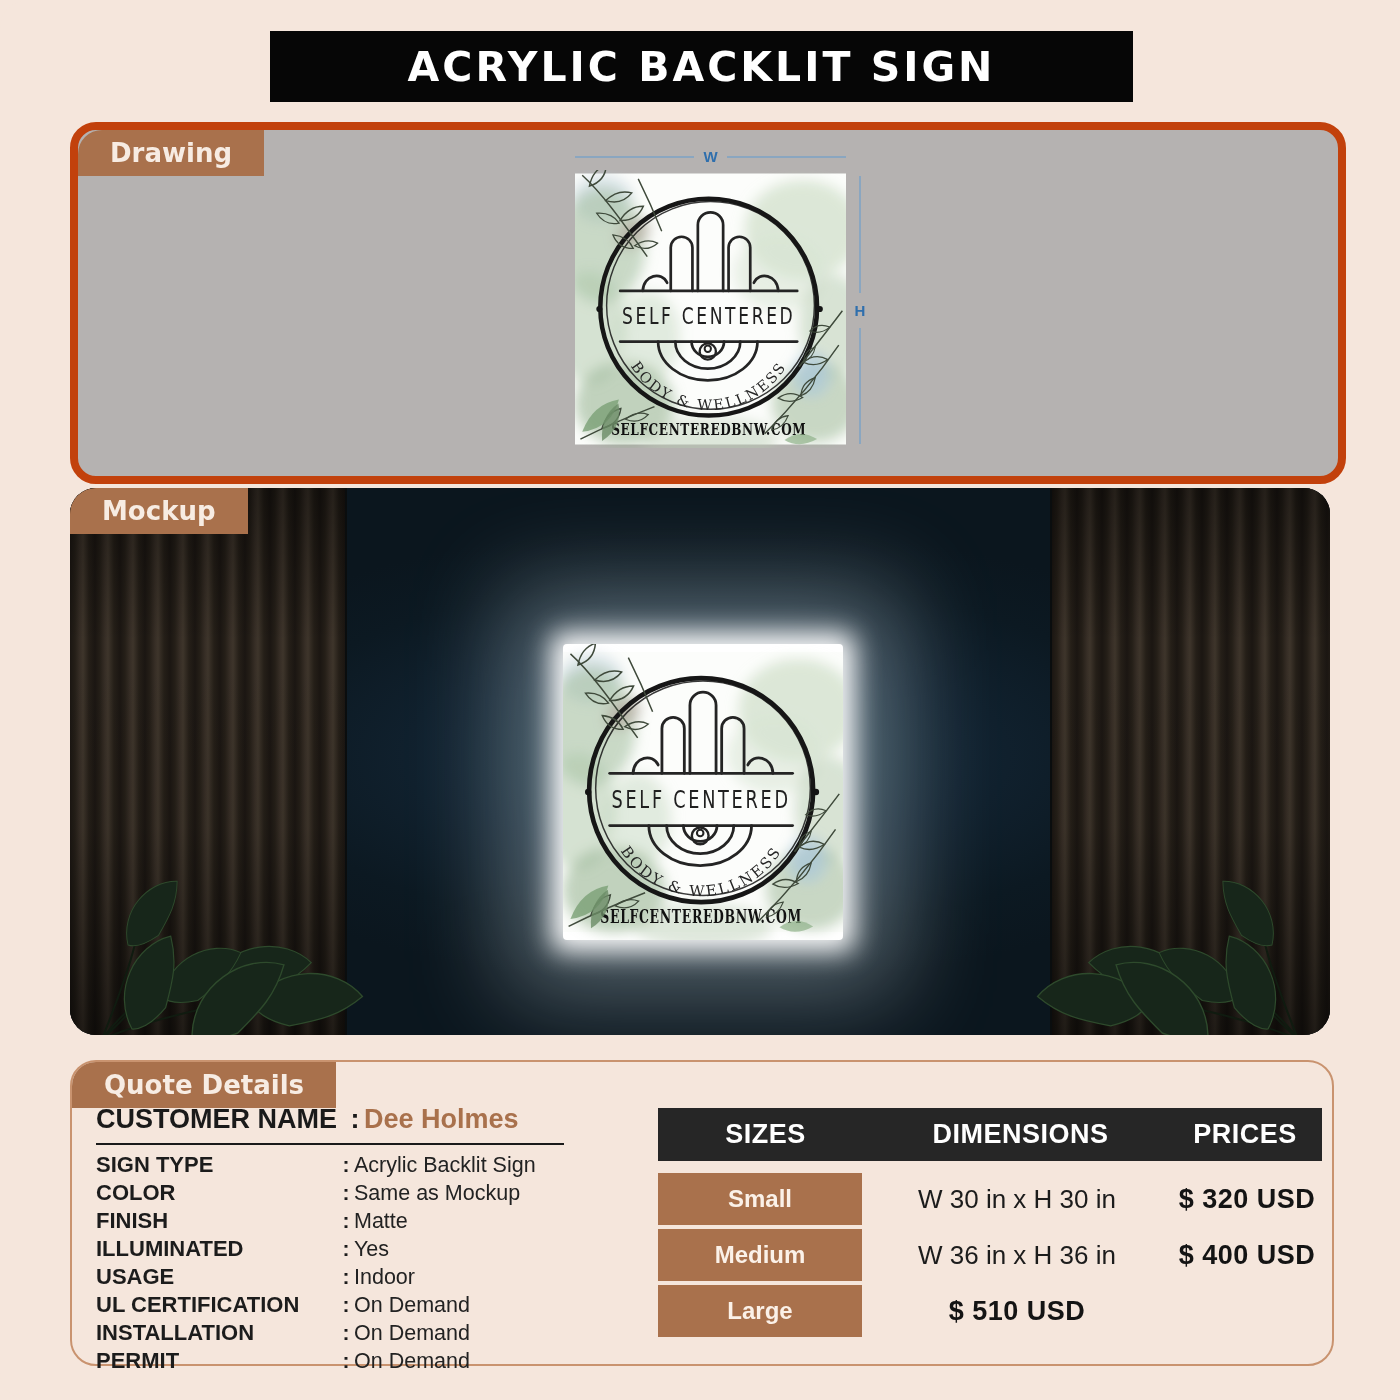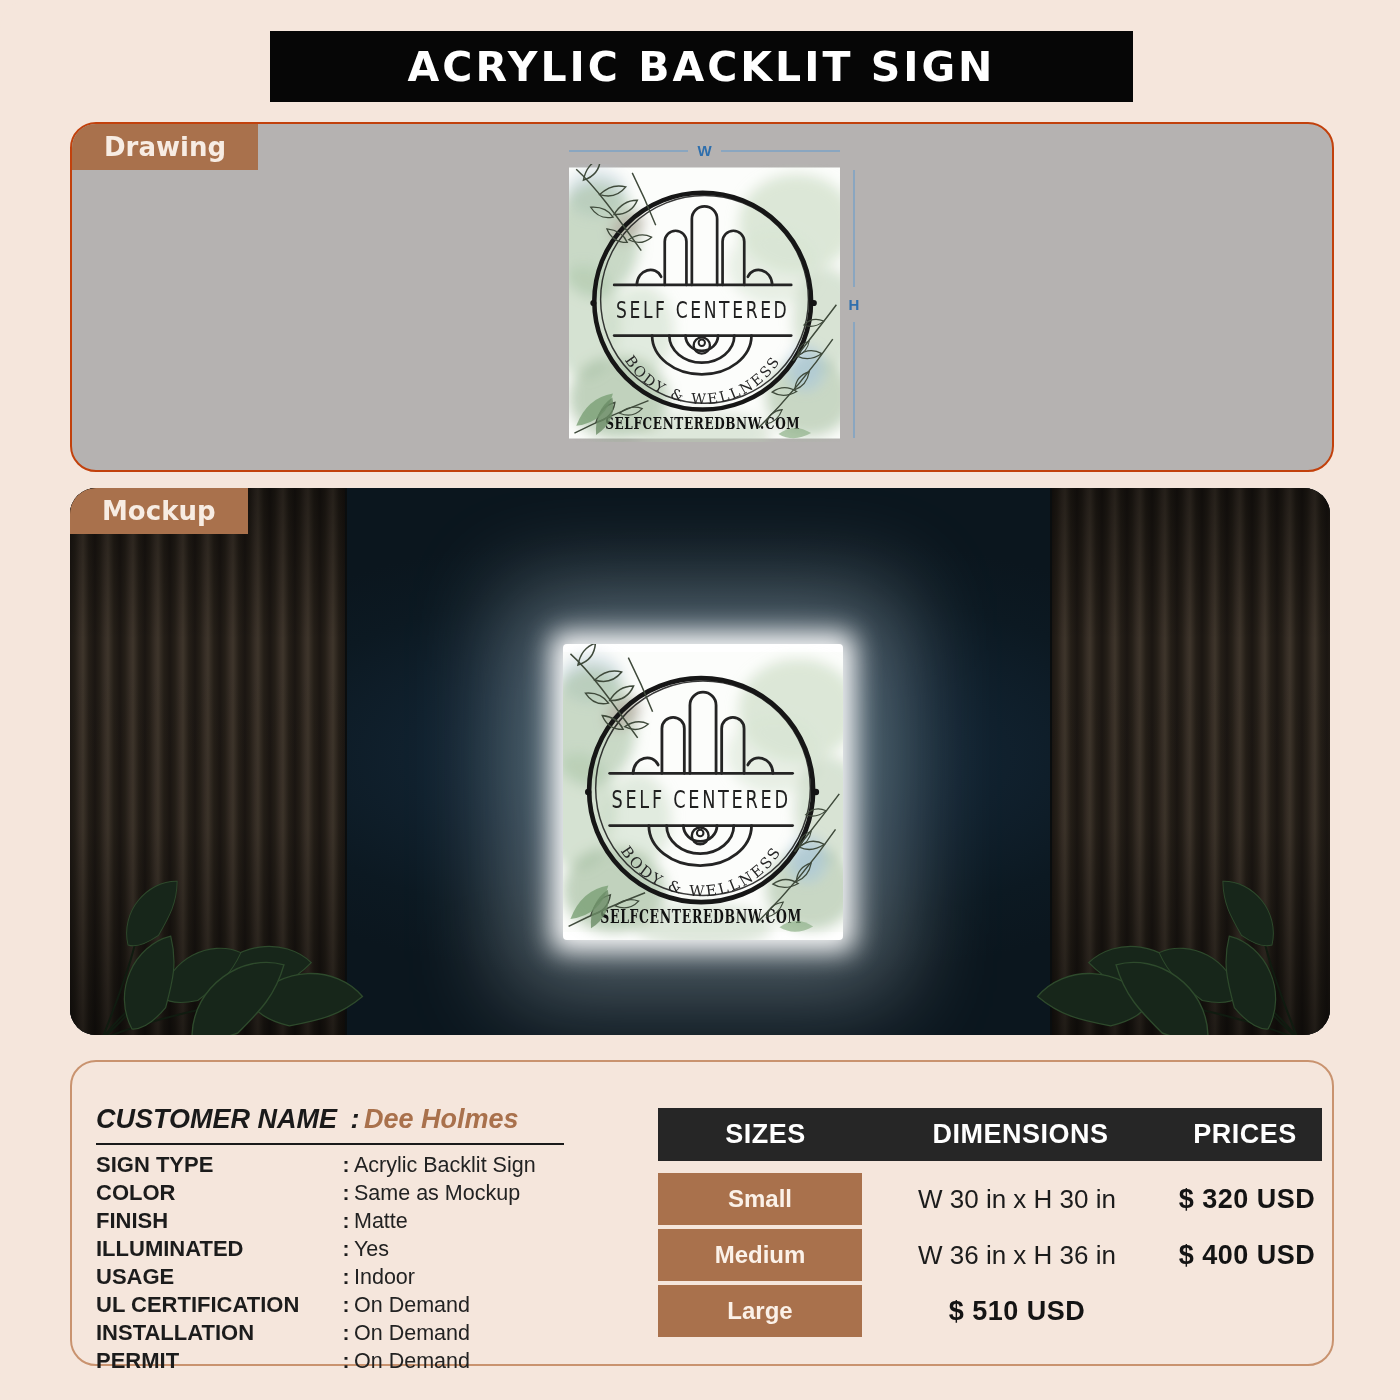--- a/index.html
+++ b/index.html
@@ -11,21 +11,21 @@
           color:#ffffff;display:flex;align-items:center;justify-content:center;
           font-family:"DejaVu Sans",sans-serif;font-weight:bold;font-size:41px;letter-spacing:3px;}
 
   
   .panel{position:absolute;left:70px;width:1260px;border-radius:26px;}
   .tab{position:absolute;top:0;left:0;height:46px;background:#a9714c;color:#f7ece3;
        font-family:"DejaVu Sans",sans-serif;font-weight:bold;font-size:26px;
        display:flex;align-items:center;justify-content:center;
        border-radius:24px 0 0 0;padding:0 32px;z-index:5;}
 
-  .drawing-panel{top:122px;height:346px;background:#b5b2b1;border:2px solid #c2410c;}
+  .drawing-panel{top:122px;height:346px;background:#b5b2b1;border:8px solid #c2410c;}
   .quote-panel{top:1060px;height:302px;background:transparent;border:2px solid #c9936f;}
   .mockup-panel{top:488px;height:547px;background:#0c1a23;overflow:hidden;}
 
   
   .draw-sign{position:absolute;left:497px;top:40px;width:271px;height:278px;}
   .sign-svg{width:100%;height:100%;display:block;}
   .dim-w{position:absolute;left:497px;top:18px;width:271px;display:flex;align-items:center;gap:9px;}
   .dim-w .line{flex:1;height:2px;background:#8aa6c0;}
   .dim-h{position:absolute;left:775px;top:46px;height:268px;width:14px;display:flex;
          flex-direction:column;align-items:center;gap:9px;}
@@ -45,21 +45,21 @@
   .plant-left{left:2px;}
   .plant-right{right:2px;transform:scaleX(-1);}
   .mock-sign{position:absolute;left:493px;top:156px;width:280px;height:296px;z-index:4;
              background:#ffffff;border-radius:4px;
              box-shadow:0 0 26px 12px rgba(255,255,255,.95), 0 0 95px 55px rgba(210,228,236,.38);}
 
   
   .quote-left{position:absolute;left:24px;top:42px;width:468px;}
   .customer-row{display:grid;grid-template-columns:250px 18px auto;align-items:baseline;
                 font-weight:bold;font-size:27px;color:#1a1a1a;
-                padding-bottom:8px;border-bottom:2px solid #1a1a1a;font-style:italic;}
+                padding-bottom:8px;border-bottom:2px solid #1a1a1a;}
   .customer-row .value{color:#a9714c;white-space:nowrap;}
   .qrows{margin-top:6px;}
   .qrow{display:grid;grid-template-columns:242px 16px auto;align-items:baseline;line-height:28px;}
   .qrow .label{font-weight:bold;font-size:22px;color:#1c1c1c;}
   .qrow .colon{font-weight:bold;font-size:21px;color:#1c1c1c;}
   .qrow .value{font-size:21.5px;color:#222;}
   .colon{text-align:center;}
 
   
   .pricing{position:absolute;left:586px;top:46px;width:664px;}
@@ -209,20 +209,23 @@
       <svg class="sign-svg" viewBox="0 0 300 300">
           <use href="#sign-art"></use>
         </svg>
     </div>
     <div class="tab">
       <span>Mockup</span>
     </div>
   </section>
 
   <section class="panel quote-panel">
+    <div class="tab">
+      <span>Quote Details</span>
+    </div>
 
     <div class="quote-left">
       <div class="customer-row">
         <span class="label">CUSTOMER NAME</span>
         <span class="colon">:</span>
         <span class="value">Dee Holmes</span>
       </div>
       <div class="qrows">
         <div class="qrow">
           <span class="label">SIGN TYPE</span>

